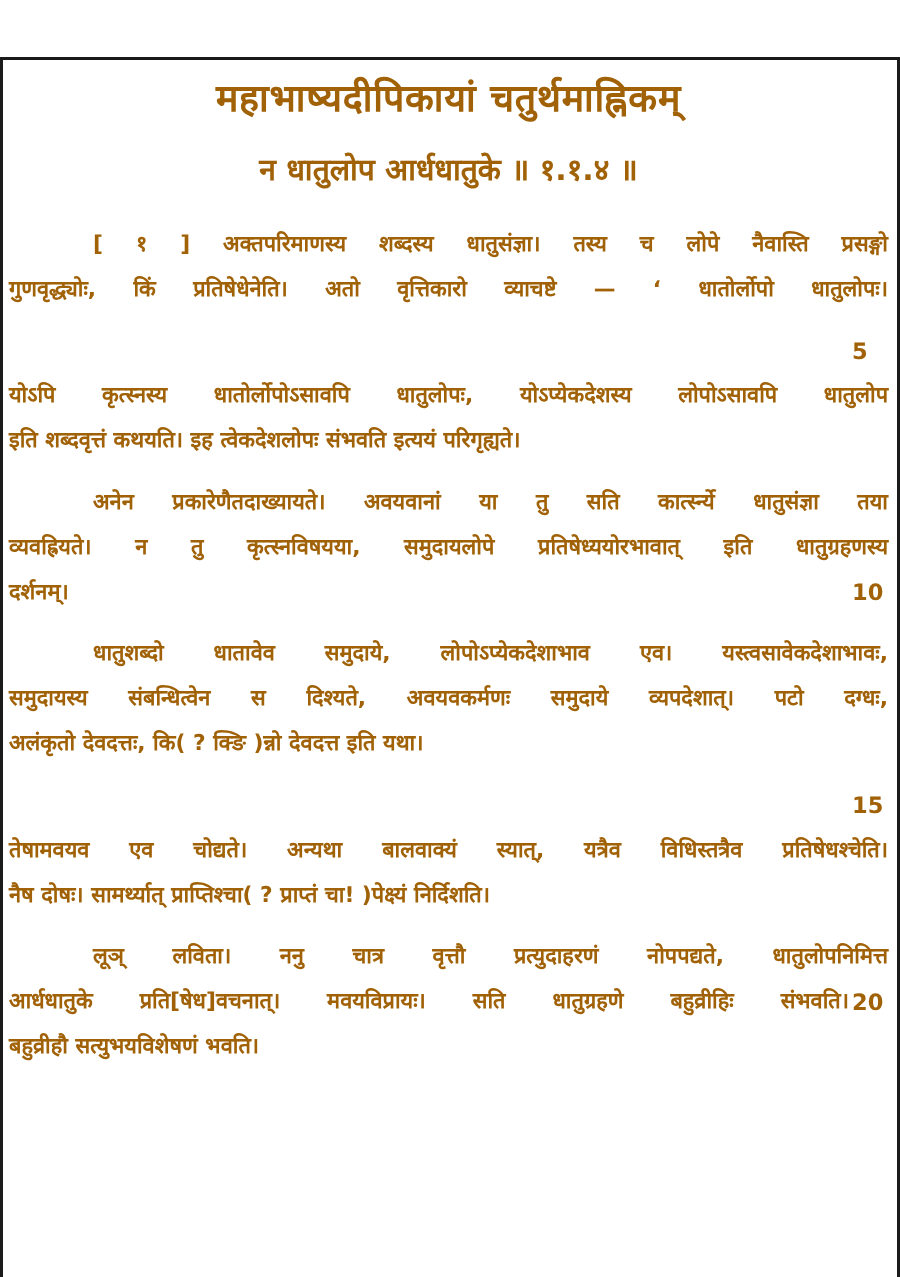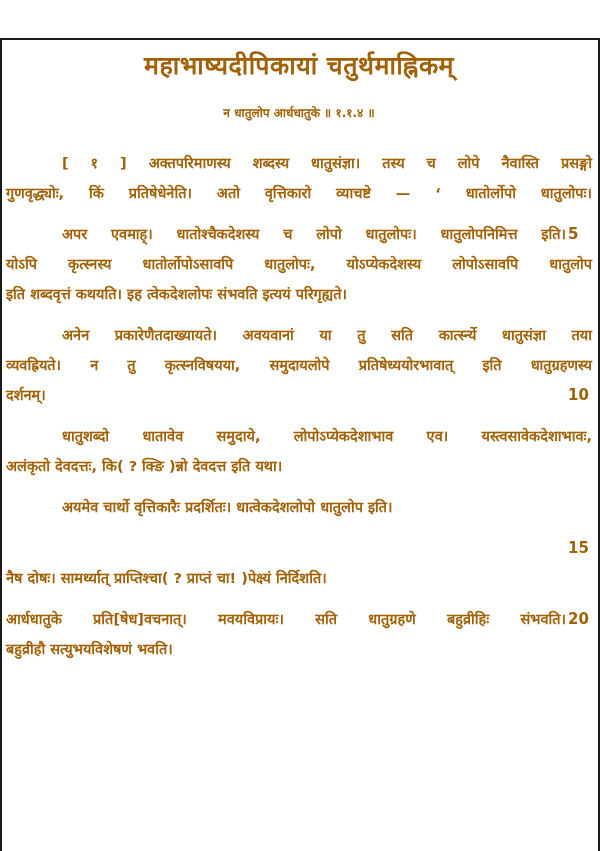--- a/index.html
+++ b/index.html
@@ -19,21 +19,21 @@
   .title {
     text-align: center;
     font-size: 25px;
     font-weight: bold;
     line-height: 36px;
     margin-top: 4px;
     letter-spacing: 0.5px;
   }
   .sutra {
     text-align: center;
-    font-size: 12px;
+    font-size: 20px;
     font-weight: bold;
     line-height: 28px;
     margin-top: 15px;
   }
   .body-text {
     margin-top: 21px;
     font-size: 14.5px;
     font-weight: bold;
   }
   .para { margin: 0 0 11px 0; }
@@ -63,39 +63,39 @@
 <div class="page">
   <div class="inner">
     <div class="title">महाभाष्यदीपिकायां चतुर्थमाह्निकम्</div>
     <div class="sutra">न धातुलोप आर्धधातुके ॥ १.१.४ ॥</div>
     <div class="body-text">
         <div class="para">
           <div class="line first"><span>[ १ ] अक्तपरिमाणस्य शब्दस्य धातुसंज्ञा। तस्य च लोपे नैवास्ति प्रसङ्गो</span></div>
           <div class="line"><span>गुणवृद्ध्योः, किं प्रतिषेधेनेति। अतो वृत्तिकारो व्याचष्टे — ‘ धातोर्लोपो धातुलोपः।</span></div>
         </div>
         <div class="para">
-          <div class="line first numbered"><span>अपर एवमाह्। धातोश्चैकदेशस्य च लोपो धातुलोपः। धातुलोपनिमित्त इति।</span><span class="lnum">5</span></div>
+          <div class="line first numbered"><span class="lnum">5</span></div>
           <div class="line"><span>योऽपि कृत्स्नस्य धातोर्लोपोऽसावपि धातुलोपः, योऽप्येकदेशस्य लोपोऽसावपि धातुलोप</span></div>
           <div class="line last"><span>इति शब्दवृत्तं कथयति। इह त्वेकदेशलोपः संभवति इत्ययं परिगृह्यते।</span></div>
         </div>
         <div class="para">
           <div class="line first"><span>अनेन प्रकारेणैतदाख्यायते। अवयवानां या तु सति कार्त्स्न्ये धातुसंज्ञा तया</span></div>
           <div class="line"><span>व्यवह्रियते। न तु कृत्स्नविषयया, समुदायलोपे प्रतिषेध्ययोरभावात् इति धातुग्रहणस्य</span></div>
           <div class="line last numbered"><span>दर्शनम्।</span><span class="lnum">10</span></div>
         </div>
         <div class="para">
           <div class="line first"><span>धातुशब्दो धातावेव समुदाये, लोपोऽप्येकदेशाभाव एव। यस्त्वसावेकदेशाभावः,</span></div>
+          <div class="line"><span>समुदायस्य संबन्धित्वेन स दिश्यते, अवयवकर्मणः समुदाये व्यपदेशात्। पटो दग्धः,</span></div>
           <div class="line last"><span>अलंकृतो देवदत्तः, कि( ? क्ङि )न्नो देवदत्त इति यथा।</span></div>
         </div>
         <div class="para">
-          <div class="line first last"><span>अयमेव चार्थो वृत्तिकारैः प्रदर्शितः। धात्वेकदेशलोपो धातुलोप इति।</span></div>
-        </div>
-        <div class="para">
           <div class="line first numbered"><span class="lnum">15</span></div>
+          <div class="line"><span>तेषामवयव एव चोद्यते। अन्यथा बालवाक्यं स्यात्, यत्रैव विधिस्तत्रैव प्रतिषेधश्चेति।</span></div>
           <div class="line last"><span>नैष दोषः। सामर्थ्यात् प्राप्तिश्चा( ? प्राप्तं चा! )पेक्ष्यं निर्दिशति।</span></div>
         </div>
         <div class="para">
+          <div class="line first"><span>लूञ् लविता। ननु चात्र वृत्तौ प्रत्युदाहरणं नोपपद्यते, धातुलोपनिमित्त</span></div>
           <div class="line numbered"><span>आर्धधातुके प्रति[षेध]वचनात्। मवयविप्रायः। सति धातुग्रहणे बहुव्रीहिः संभवति।</span><span class="lnum">20</span></div>
           <div class="line last"><span>बहुव्रीहौ सत्युभयविशेषणं भवति।</span></div>
         </div>
       </div>
   </div>
 </div>
 
 </body></html>

